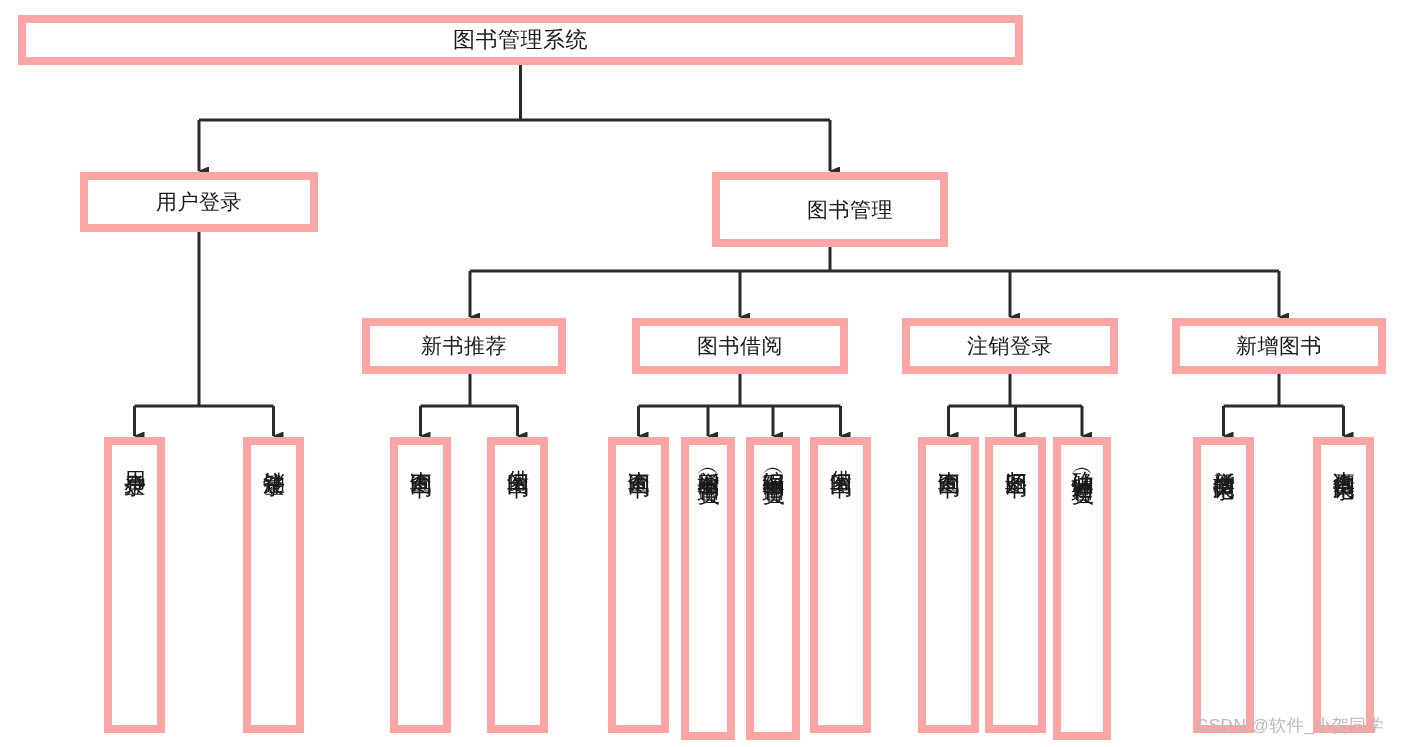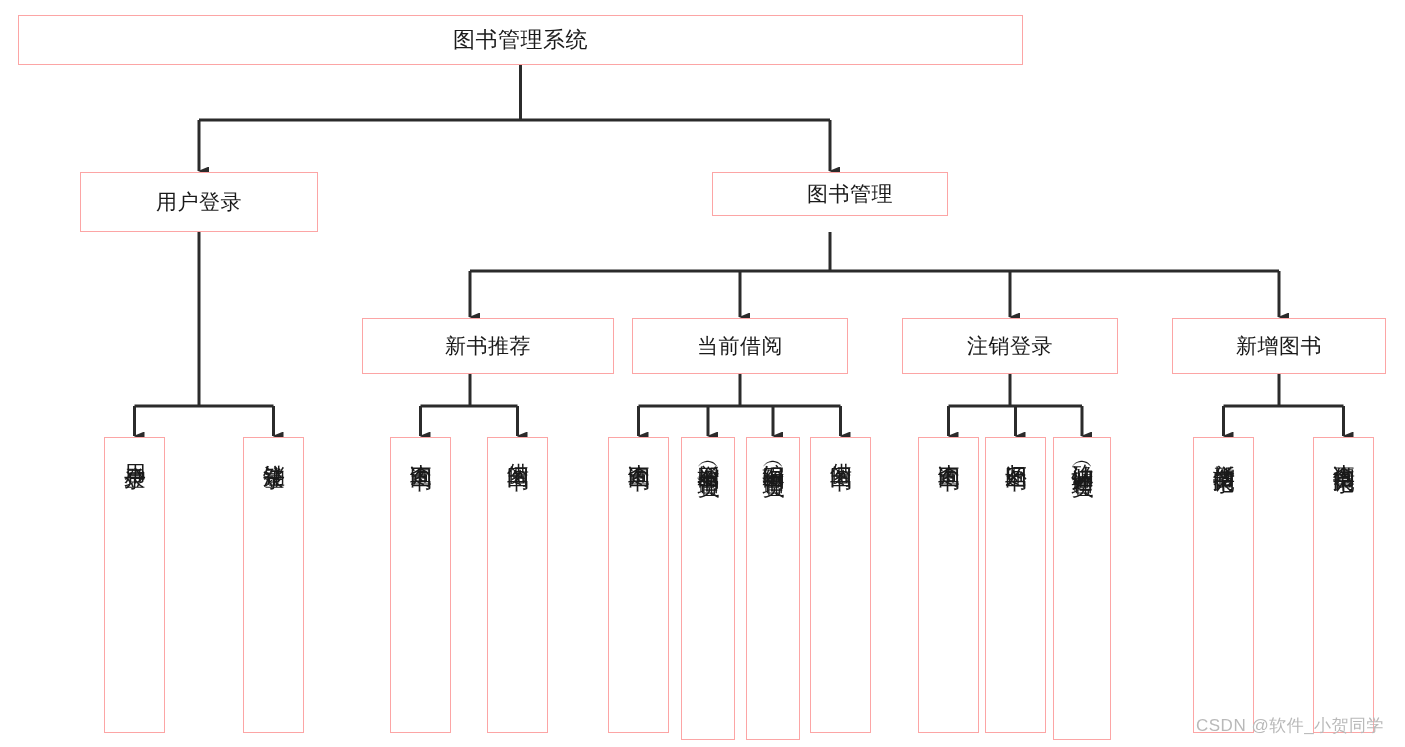--- a/index.html
+++ b/index.html
@@ -21,21 +21,21 @@
     position: absolute;
     left: 0;
     top: 0;
     width: 1405px;
     height: 747px;
   }
   .node {
     position: absolute;
     box-sizing: border-box;
     background: #ffffff;
-    border: 1px solid #fca5a5;
+    border: 8px solid #fca5a5;
     display: flex;
     align-items: center;
     justify-content: center;
     color: #1a1a1a;
   }
   .node.horizontal .node-label {
     font-size: 21px;
     line-height: 1.2;
     white-space: nowrap;
     letter-spacing: 0.5px;
@@ -110,28 +110,28 @@
       </g>
   </svg>
 
   <div id="node-layer">
       <div class="node horizontal root" style="left: 18px; top: 15px; width: 1005px; height: 50px;">
         <span class="node-label">图书管理系统</span>
       </div>
       <div class="node horizontal" style="left: 80px; top: 172px; width: 238px; height: 60px;">
         <span class="node-label">用户登录</span>
       </div>
-      <div class="node horizontal" style="left: 712px; top: 172px; width: 236px; height: 44px; padding-left: 40px;">
+      <div class="node horizontal" style="left: 712px; top: 172px; width: 236px; height: 75px; padding-left: 40px;">
         <span class="node-label">图书管理</span>
       </div>
-      <div class="node horizontal" style="left: 362px; top: 318px; width: 252px; height: 56px;">
+      <div class="node horizontal" style="left: 362px; top: 318px; width: 204px; height: 56px;">
         <span class="node-label">新书推荐</span>
       </div>
       <div class="node horizontal" style="left: 632px; top: 318px; width: 216px; height: 56px;">
-        <span class="node-label">当前借阅</span>
+        <span class="node-label">图书借阅</span>
       </div>
       <div class="node horizontal" style="left: 902px; top: 318px; width: 216px; height: 56px;">
         <span class="node-label">注销登录</span>
       </div>
       <div class="node horizontal" style="left: 1172px; top: 318px; width: 214px; height: 56px;">
         <span class="node-label">新增图书</span>
       </div>
       <div class="node vertical" style="left: 104px; top: 437px; width: 61px; height: 296px;">
         <span class="node-label">用户登录</span>
       </div>

